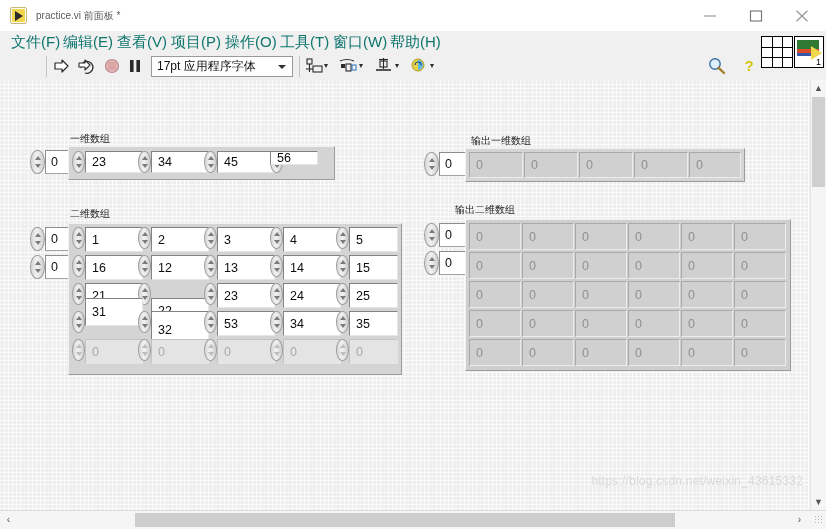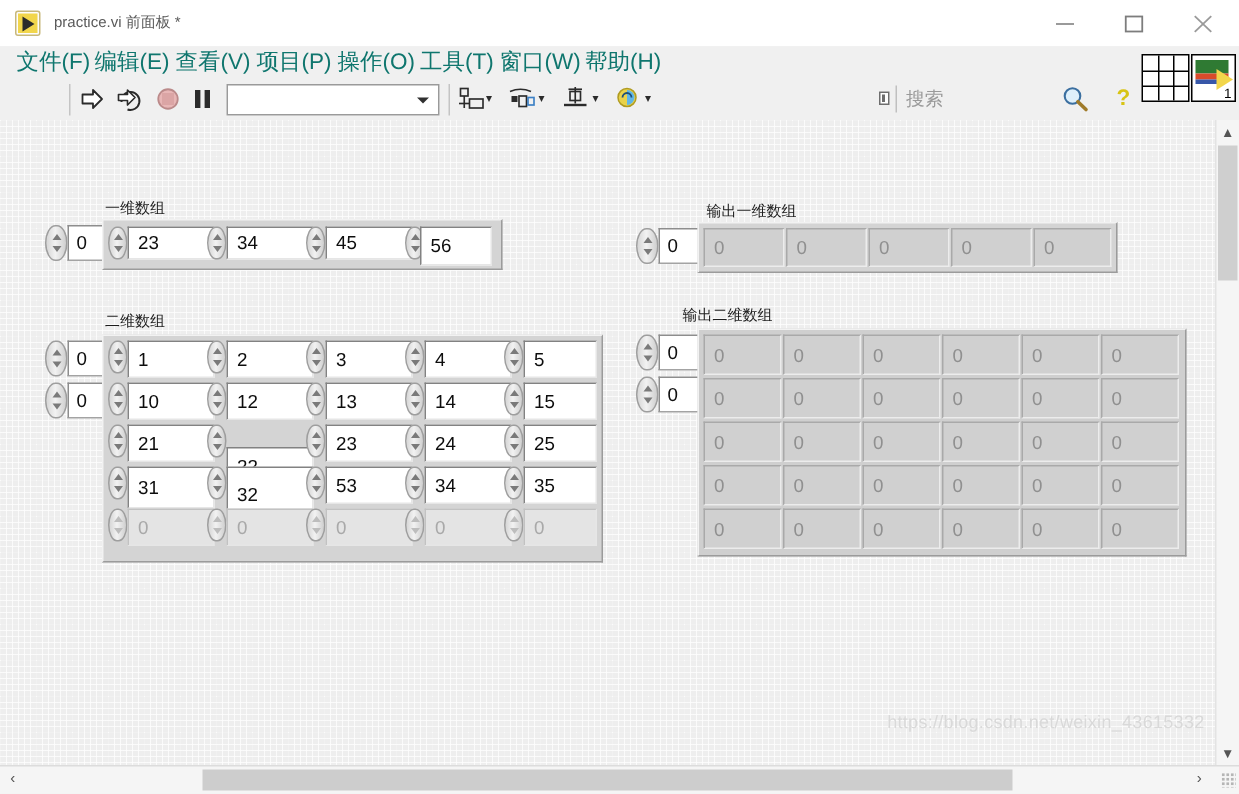--- a/index.html
+++ b/index.html
@@ -244,20 +244,21 @@
       </svg>
     </div>
     <div class="tbbtn" style="left:127px;width:18px">
       <svg width="16" height="20" viewBox="0 0 16 20">
         <rect x="3" y="4" width="3.6" height="12" fill="#2b2b2b"></rect>
         <rect x="9.4" y="4" width="3.6" height="12" fill="#2b2b2b"></rect>
       </svg>
     </div>
 
     <div class="fontbox">
+      <div class="lbl">17pt 应用程序字体</div>
       <div class="arw"></div>
     </div>
 
     <div class="tb-sep" style="left:299px"></div>
 
     <div class="tbbtn" style="left:304px;width:28px">
       <svg width="26" height="20" viewBox="0 0 26 20">
         <rect x="3" y="3" width="5" height="5" fill="none" stroke="#2b2b2b" stroke-width="1.1"></rect>
         <rect x="9" y="10" width="9" height="6" fill="none" stroke="#2b2b2b" stroke-width="1.1"></rect>
         <line x1="2" y1="13" x2="9" y2="13" stroke="#2b2b2b" stroke-width="1.1"></line>
@@ -285,25 +286,20 @@
     </div>
     <div class="tbbtn" style="left:410px;width:30px">
       <svg width="28" height="20" viewBox="0 0 28 20">
         <circle cx="8" cy="9" r="6" fill="#e8d24a" stroke="#b09b20" stroke-width="1"></circle>
         <path d="M8 4 a5 5 0 0 1 0 10 z" fill="#5fb6e8"></path>
         <path d="M5 9 a3 3 0 0 1 6 0" fill="none" stroke="#1b4f79" stroke-width="1.2"></path>
         <path d="M20 8 l4 0 -2 4 z" fill="#2b2b2b"></path>
       </svg>
     </div>
 
-    <div class="searchwrap">
-      <div class="pipe"></div>
-      <div class="sep2"></div>
-      <div class="ph">搜索</div>
-    </div>
     <div class="tbbtn" style="left:706px;width:24px">
       <svg width="22" height="20" viewBox="0 0 22 20">
         <circle cx="9" cy="8" r="5.2" fill="#dff0fb" stroke="#3b6fa0" stroke-width="1.4"></circle>
         <line x1="12.6" y1="11.8" x2="18" y2="17" stroke="#a07b2a" stroke-width="2.4" stroke-linecap="round"></line>
       </svg>
     </div>
     <div class="helpq">?</div>
   </div>
 
   <div class="gridicon">
@@ -351,21 +347,21 @@
           <div class="u"></div>
           <div class="d"></div>
         </div>
       <div class="cell" style="left:217px;top:71px;width:58px;height:22px">
           <span>45</span>
         </div>
       <div class="spin sm" style="left:270px;top:71px">
           <div class="u"></div>
           <div class="d"></div>
         </div>
-      <div class="cell" style="left:280px;top:71px;width:48px;height:26px">
+      <div class="cell" style="left:270px;top:71px;width:48px;height:14px">
           <span>56</span>
         </div>
     </div>
 
     <div class="label" style="left:471px;top:54px">输出一维数组</div>
     <div>
       <div class="spin" style="left:424px;top:72px">
           <div class="u"></div>
           <div class="d"></div>
         </div>
@@ -443,21 +439,21 @@
         </div>
       <div class="cell" style="left:349px;top:147px;width:49px;height:25px">
           <span>5</span>
         </div>
 
       <div class="spin sm" style="left:72px;top:175px">
           <div class="u"></div>
           <div class="d"></div>
         </div>
       <div class="cell" style="left:85px;top:175px;width:58px;height:25px">
-          <span>10</span>
+          <span>16</span>
         </div>
       <div class="spin sm" style="left:138px;top:175px">
           <div class="u"></div>
           <div class="d"></div>
         </div>
       <div class="cell" style="left:151px;top:175px;width:58px;height:25px">
           <span>12</span>
         </div>
       <div class="spin sm" style="left:204px;top:175px">
           <div class="u"></div>
@@ -514,21 +510,21 @@
           <div class="d"></div>
         </div>
       <div class="cell" style="left:349px;top:203px;width:49px;height:25px">
           <span>25</span>
         </div>
 
       <div class="spin sm" style="left:72px;top:231px">
           <div class="u"></div>
           <div class="d"></div>
         </div>
-      <div class="cell" style="left:85px;top:231px;width:58px;height:28px">
+      <div class="cell" style="left:85px;top:218px;width:58px;height:28px">
           <span>31</span>
         </div>
       <div class="spin sm" style="left:138px;top:231px">
           <div class="u"></div>
           <div class="d"></div>
         </div>
       <div class="cell" style="left:151px;top:231px;width:58px;height:37px">
           <span>32</span>
         </div>
       <div class="spin sm" style="left:204px;top:231px">

